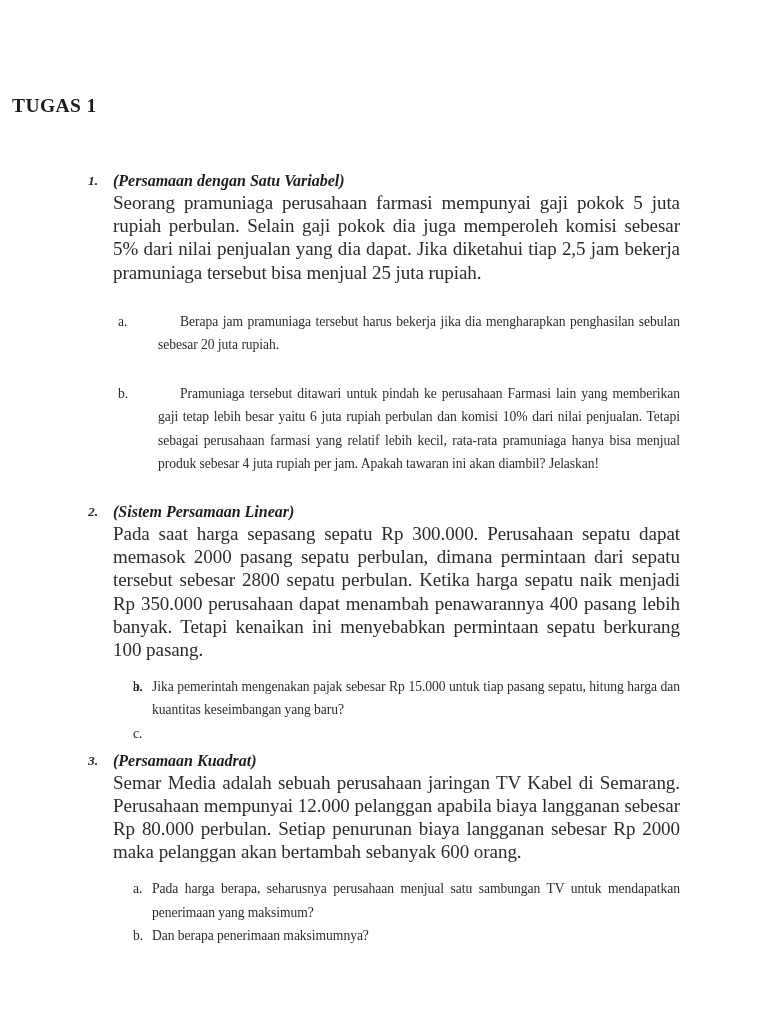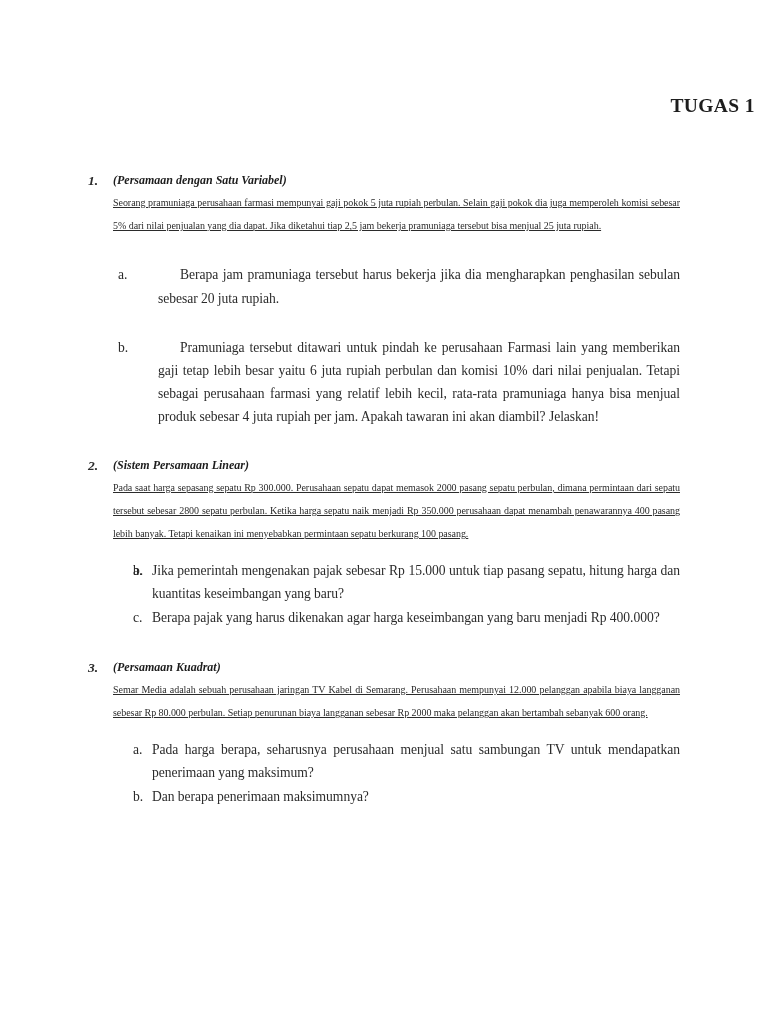--- a/index.html
+++ b/index.html
@@ -14,24 +14,24 @@
     background: #ffffff;
     overflow: hidden;
     font-family: "Liberation Serif", "DejaVu Serif", serif;
     color: #2b2b2b;
     -webkit-font-smoothing: antialiased;
   }
 
   
   .title-block {
     position: absolute;
-    left: 3px;
+    left: 12px;
     top: 94px;
     width: 752px;
-    text-align: right;
+    text-align: left;
   }
   .title-line {
     font-weight: bold;
     font-size: 19.5px;
     letter-spacing: 0.4px;
     line-height: 23px;
     color: #1d1d1d;
   }
 
   
@@ -52,32 +52,31 @@
     left: 0;
     top: 0;
     font-weight: bold;
     font-style: italic;
     font-size: 13.5px;
     line-height: 21px;
   }
   .item-heading {
     font-weight: bold;
     font-style: italic;
-    font-size: 12px;
+    font-size: 16px;
     line-height: 21px;
     color: #1d1d1d;
   }
   .item-body {
-    font-size: 10px;
+    font-size: 19px;
     line-height: 23.2px;
     text-align: justify;
     text-justify: inter-word;
     margin-top: 0px;
     letter-spacing: -0.05px;
-    text-decoration: underline;
   }
 
   
   .sublist {
     margin-top: 14px;
   }
   .subitem {
     position: relative;
     font-size: 13.6px;
     line-height: 23.2px;
@@ -160,21 +159,20 @@
     <div class="sublist narrow">
       <div class="subitem">
         <span class="sub-marker">a.</span>
       </div>
       <div class="subitem">
         <span class="sub-marker">b.</span>
         <span class="sub-text">Jika pemerintah mengenakan pajak sebesar Rp 15.000 untuk tiap pasang sepatu, hitung harga dan kuantitas keseimbangan yang baru?</span>
       </div>
       <div class="subitem">
         <span class="sub-marker">c.</span>
-        <span class="sub-text">Berapa pajak yang harus dikenakan agar harga keseimbangan yang baru menjadi Rp 400.000?</span>
       </div>
     </div>
 
     <div class="gap-item3"></div>
 
     <div class="item">
       <span class="item-num">3.</span>
       <div class="item-heading">(Persamaan Kuadrat)</div>
       <div class="item-body">Semar Media adalah sebuah perusahaan jaringan TV Kabel di Semarang. Perusahaan mempunyai 12.000 pelanggan apabila biaya langganan sebesar Rp 80.000 perbulan. Setiap penurunan biaya langganan sebesar Rp 2000 maka pelanggan akan bertambah sebanyak 600 orang.</div>
     </div>

